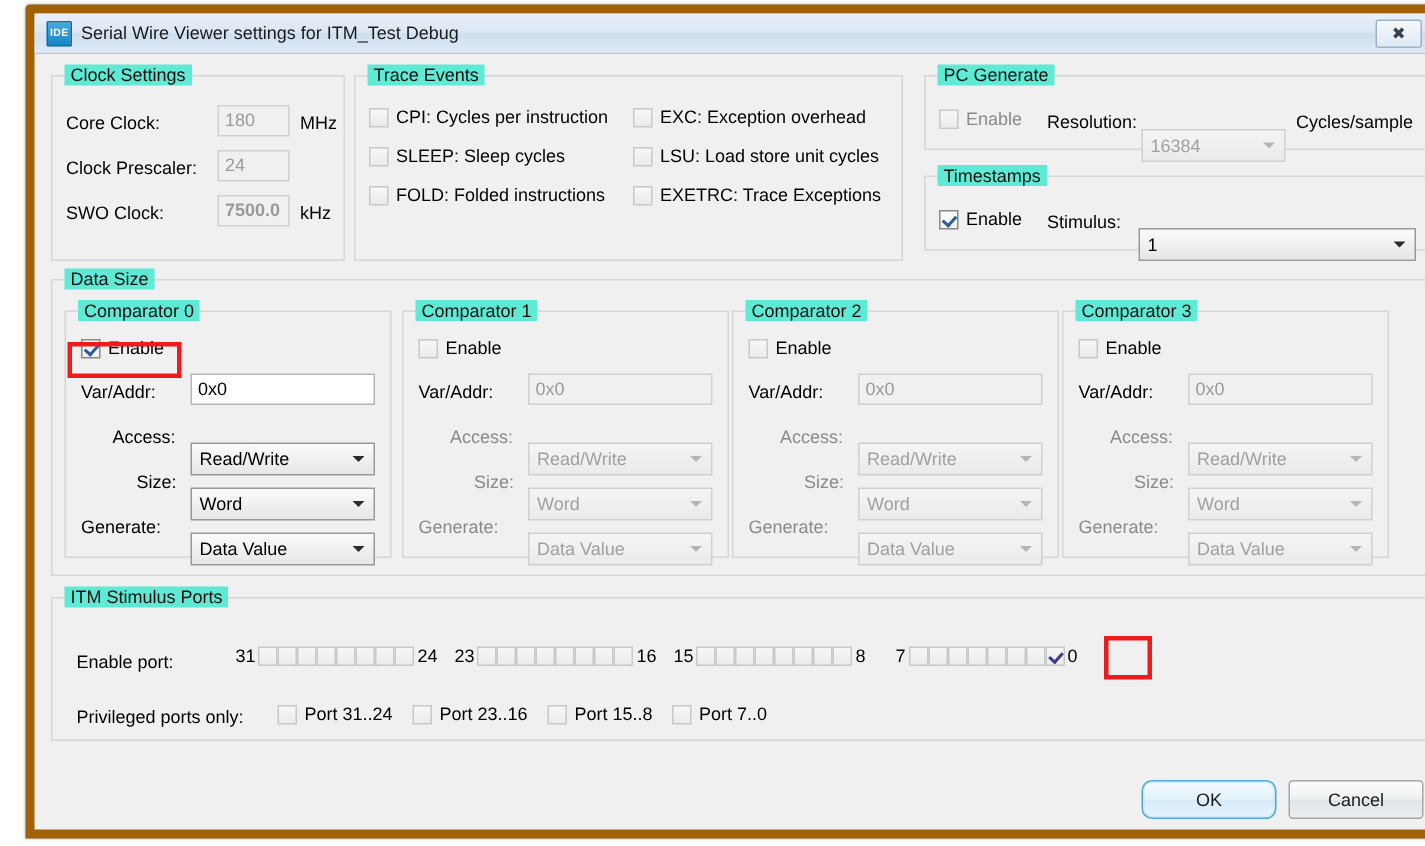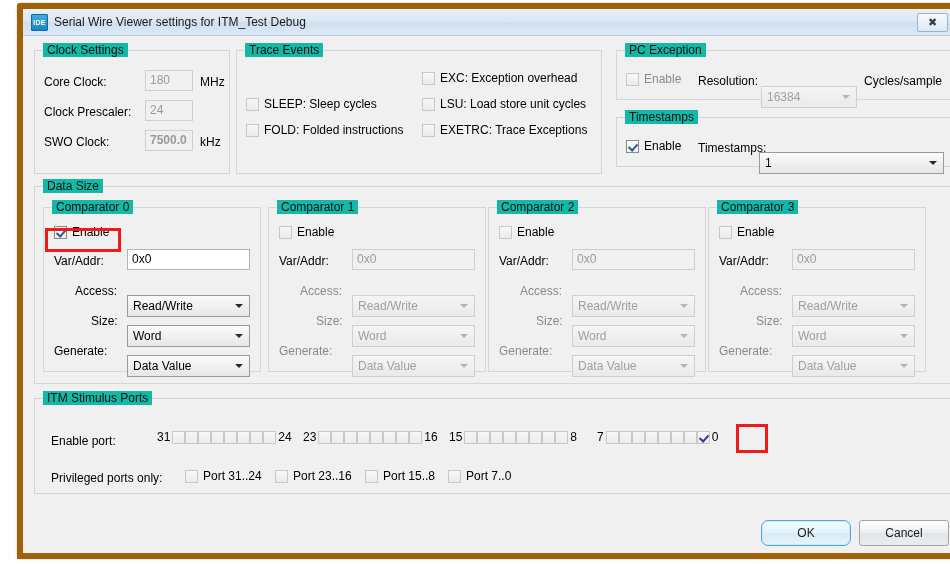--- a/index.html
+++ b/index.html
@@ -39,21 +39,21 @@
     position:absolute;right:5px;top:4px;width:29px;height:17px;
     background:linear-gradient(to bottom,#f6f9fc,#dfe9f3);
     border:1px solid #9cb3c9;border-radius:2px;
     display:flex;align-items:center;justify-content:center;
     font-size:11px;color:#33424f;
   }
   
   .group{position:absolute;border:1px solid #d6d6d6;background:transparent;box-sizing:border-box;}
   .group>.legend{
     position:absolute;top:-8px;left:8px;padding:0 4px;
-    background:#14b8a6;font-size:12px;color:#101010;white-space:nowrap;
+    background:#5eead4;font-size:12px;color:#101010;white-space:nowrap;
   }
   .lbl{font-size:12px;color:#000;white-space:nowrap;}
   .lbl.dim{color:#8a8a8a;}
   
   .tf{
     box-sizing:border-box;height:21px;line-height:19px;
     border:1px solid #cfcfcf;background:#f0f0f0;color:#9a9a9a;
     padding:0 4px;font-size:12px;font-family:inherit;
   }
   .tf.on{border:1px solid #b4b4b4;background:#ffffff;color:#000;}
@@ -140,20 +140,24 @@
     <div class="tf" style="position:absolute;left:110px;top:49px;width:48px;">24</div>
 
     <div class="lbl" style="position:absolute;left:9px;top:84px;">SWO Clock:</div>
     <div class="tf" style="position:absolute;left:110px;top:79px;width:48px;font-weight:bold;">7500.0</div>
     <div class="lbl" style="position:absolute;left:165px;top:84px;">kHz</div>
   </div>
 
   <div class="group" style="left:213px;top:41px;width:366px;height:124px;">
     <div class="legend">Trace Events</div>
 
+    <div class="ckrow" style="position:absolute;left:9px;top:20px;">
+      <span class="ck"></span>
+      <span class="lbl">CPI: Cycles per instruction</span>
+    </div>
     <div class="ckrow" style="position:absolute;left:185px;top:20px;">
       <span class="ck"></span>
       <span class="lbl">EXC: Exception overhead</span>
     </div>
 
     <div class="ckrow" style="position:absolute;left:9px;top:46px;">
       <span class="ck"></span>
       <span class="lbl">SLEEP: Sleep cycles</span>
     </div>
     <div class="ckrow" style="position:absolute;left:185px;top:46px;">
@@ -165,42 +169,42 @@
       <span class="ck"></span>
       <span class="lbl">FOLD: Folded instructions</span>
     </div>
     <div class="ckrow" style="position:absolute;left:185px;top:72px;">
       <span class="ck"></span>
       <span class="lbl">EXETRC: Trace Exceptions</span>
     </div>
   </div>
 
   <div class="group" style="left:593px;top:41px;width:337px;height:50px;">
-    <div class="legend">PC Exception</div>
+    <div class="legend">PC Generate</div>
 
     <div class="ckrow" style="position:absolute;left:9px;top:21px;">
       <span class="ck"></span>
       <span class="lbl dim">Enable</span>
     </div>
     <div class="lbl" style="position:absolute;left:81px;top:23px;">Resolution:</div>
     <div class="cb" style="position:absolute;left:144px;top:19px;width:96px;">
       <span>16384</span>
       <span class="arrow"></span>
     </div>
     <div class="lbl" style="position:absolute;left:247px;top:23px;">Cycles/sample</div>
   </div>
 
   <div class="group" style="left:593px;top:108px;width:337px;height:50px;">
     <div class="legend">Timestamps</div>
 
     <div class="ckrow" style="position:absolute;left:9px;top:21px;">
       <span class="ck on"></span>
       <span class="lbl">Enable</span>
     </div>
-    <div class="lbl" style="position:absolute;left:81px;top:23px;">Timestamps:</div>
+    <div class="lbl" style="position:absolute;left:81px;top:23px;">Stimulus:</div>
     <div class="cb on" style="position:absolute;left:142px;top:18px;width:185px;">
       <span>1</span>
       <span class="arrow"></span>
     </div>
   </div>
 
   <div class="group" style="left:11px;top:177px;width:919px;height:198px;">
     <div class="legend">Data Size</div>
 
     <div class="group" style="left:8px;top:20px;width:218px;height:165px;">

